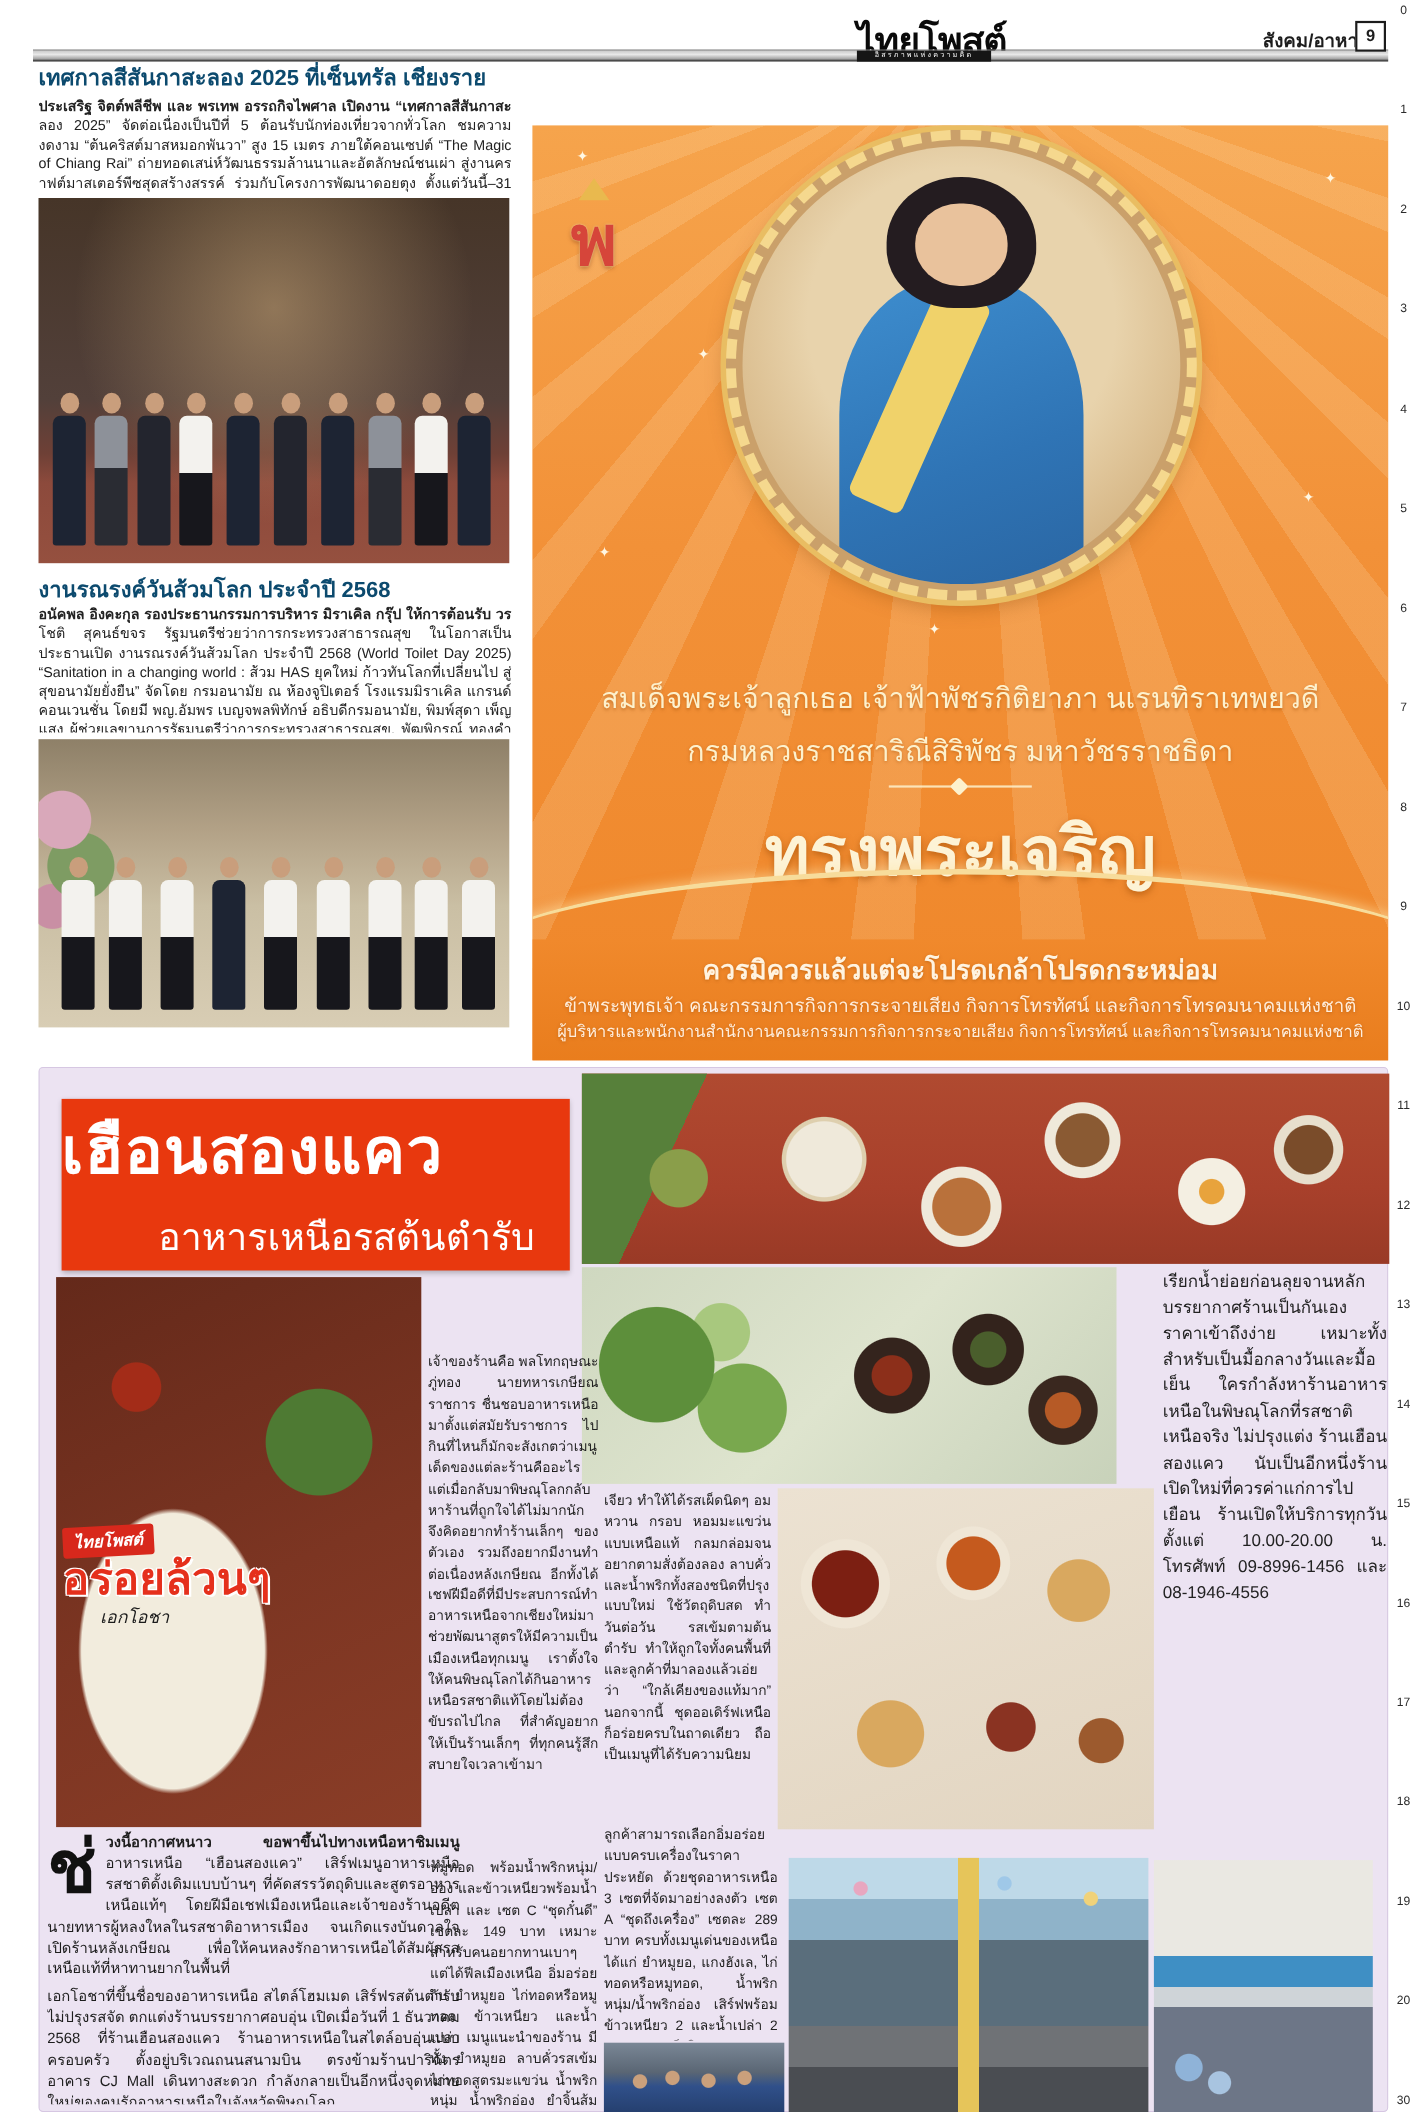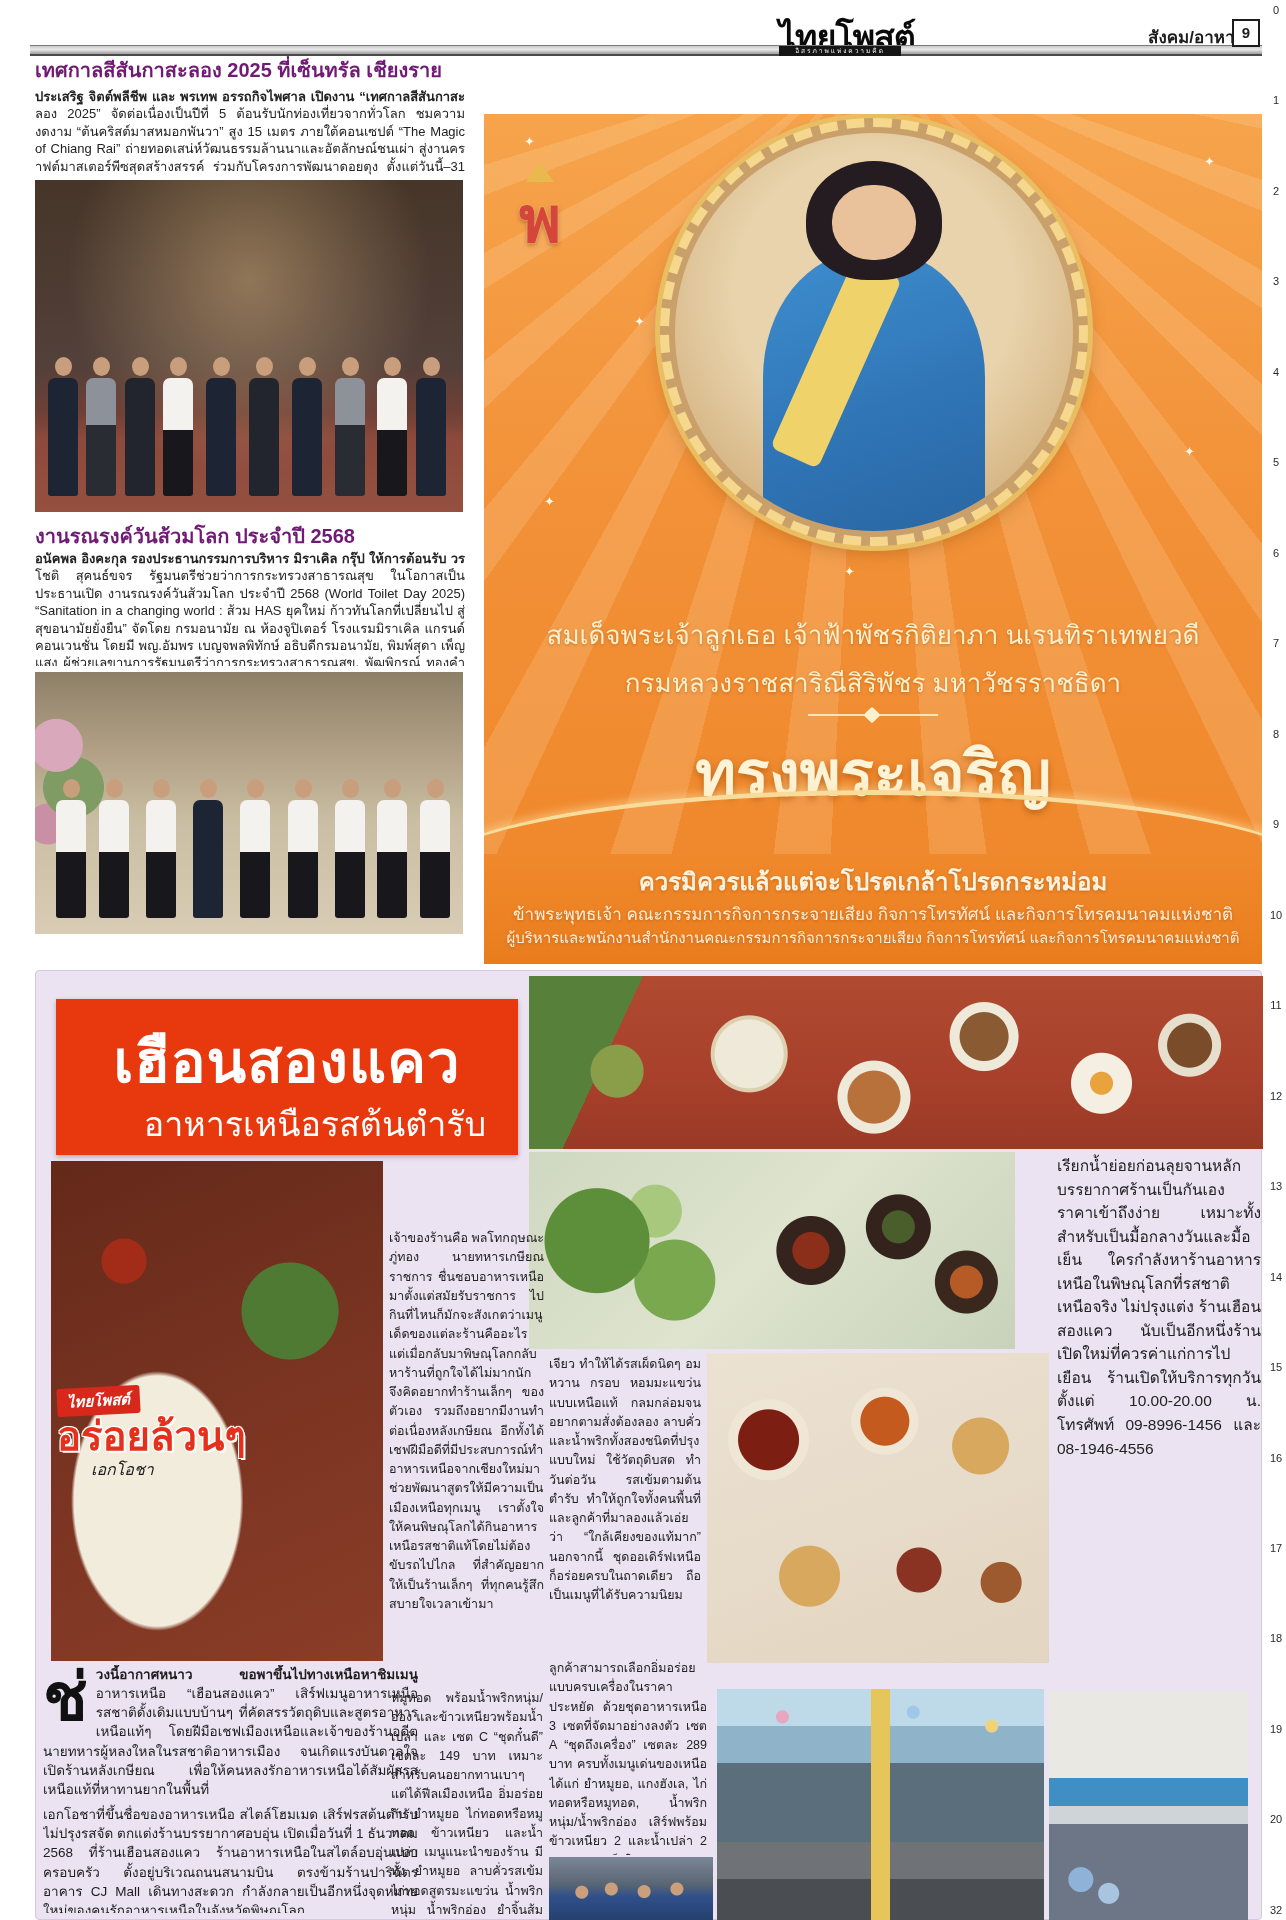--- a/index.html
+++ b/index.html
@@ -13,21 +13,21 @@
   .header-rule{left:30px;top:45px;width:1232px;height:8px;background:linear-gradient(#c9c9c9,#e8e8e8 45%,#9c9c9c);
     border-top:1px solid #7a7a7a;border-bottom:2px solid #4b4b4b;}
   .section-label{left:1148px;top:23px;font-size:17px;font-weight:bold;}
   .pagenum-box{left:1232px;top:19px;width:24px;height:24px;border:2px solid #1c1c1c;background:#fff;
     font-size:15px;font-weight:bold;text-align:center;line-height:24px;}
   
   .ruler{right:0;top:0;height:1912px;width:20px;display:flex;flex-direction:column;
     justify-content:space-between;align-items:center;padding:4px 0;}
   .ruler span{font-size:11px;color:#2b2b2b;}
   
-  .headline{left:35px;width:430px;font-size:20px;font-weight:800;color:#701a75;}
+  .headline{left:35px;width:430px;font-size:20px;font-weight:800;color:#0c4a6e;}
   .body-text{left:35px;width:430px;font-size:13px;line-height:1.34;text-align:justify;overflow:hidden;color:#222;}
   .body-text::first-line{font-weight:bold;}
   
   .ph{position:absolute;overflow:hidden;background:#999;}
   .ph-event{background:
     radial-gradient(ellipse at 50% 30%,rgba(255,214,150,.38),transparent 60%),
     linear-gradient(180deg,#463528 0%,#52403a 55%,#6e4036 70%,#8c4a3c 78%,#95503f 100%);}
   .ph-lobby{background:
     radial-gradient(circle at 5% 28%,#d9a8ba 0 26px,transparent 27px),
     radial-gradient(circle at 9% 44%,#7e9c63 0 30px,transparent 31px),
@@ -71,21 +71,21 @@
   .ad-arc{left:-8%;top:676px;width:116%;height:170px;border-radius:50%;border-top:5px solid #f7dc9b;
     box-shadow:0 -3px 10px rgba(255,230,170,.5);}
   .ad-band{left:0;top:740px;width:100%;height:110px;background:linear-gradient(#f0892c,#e97d1d);}
   .ad-closing{top:8px;font-size:24px;font-weight:700;color:#fff3e0;}
   .ad-sig1{top:46px;font-size:17px;color:#ffeedd;}
   .ad-sig2{top:72px;font-size:15px;color:#ffeedd;}
   
   .food{left:35px;top:970px;width:1227px;height:950px;background:#ece3f2;border:1px solid #d6c7e2;
     box-sizing:border-box;border-radius:4px;}
   .banner{left:20px;top:28px;width:462px;height:156px;background:#e8380e;box-shadow:0 2px 5px rgba(0,0,0,.25);}
-  .banner-title{left:0;top:0;width:100%;text-align:center;font-size:58px;font-weight:900;color:#fff;letter-spacing:1px;margin-top:16px;}
+  .banner-title{left:0;top:0;width:100%;text-align:left;font-size:58px;font-weight:900;color:#fff;letter-spacing:1px;}
   .banner-subtitle{left:0;top:98px;width:100%;text-align:center;padding-left:56px;box-sizing:border-box;
     font-size:34px;color:#fff;}
   .food-col{font-size:12.5px;line-height:1.54;text-align:justify;overflow:hidden;color:#222;}
   .col-owner{left:353px;top:258px;width:155px;height:432px;}
   .col-taste{left:513px;top:384px;width:152px;height:296px;}
   .col-sets{left:513px;top:688px;width:158px;height:196px;}
   .col-menu{left:355px;top:718px;width:152px;height:228px;}
   .col-right{left:1021px;top:183px;width:204px;height:533px;font-size:15.5px;line-height:1.52;}
   .lead-block{left:7px;top:694px;width:375px;height:248px;font-size:13.5px;line-height:1.42;text-align:justify;overflow:hidden;}
   .lead-block .dropcap{float:left;font-size:66px;line-height:.85;font-weight:800;padding:4px 8px 0 0;color:#111;}
@@ -172,21 +172,21 @@
       <span>11</span>
       <span>12</span>
       <span>13</span>
       <span>14</span>
       <span>15</span>
       <span>16</span>
       <span>17</span>
       <span>18</span>
       <span>19</span>
       <span>20</span>
-      <span>32</span>
+      <span>30</span>
     </div>
 
   <div class="abs headline" style="top:54px;">เทศกาลสีสันกาสะลอง 2025 ที่เซ็นทรัล เชียงราย</div>
   <div class="abs body-text" style="top:88px;height:88px;">ประเสริฐ จิตต์พลีชีพ และ พรเทพ อรรถกิจไพศาล เปิดงาน “เทศกาลสีสันกาสะลอง 2025” จัดต่อเนื่องเป็นปีที่ 5 ต้อนรับนักท่องเที่ยวจากทั่วโลก ชมความงดงาม “ต้นคริสต์มาสหมอกพันวา” สูง 15 เมตร ภายใต้คอนเซปต์ “The Magic of Chiang Rai” ถ่ายทอดเสน่ห์วัฒนธรรมล้านนาและอัตลักษณ์ชนเผ่า สู่งานคราฟต์มาสเตอร์พีซสุดสร้างสรรค์ ร่วมกับโครงการพัฒนาดอยตุง ตั้งแต่วันนี้–31 ม.ค.2569 โดยมี ปิยะ มิตรสิตะ, ชัยพฤกษ์ เสาวมล, ยุรีพรรณ แสนใจยา, พิสันต์ จันทร์ศิลป์, วิญญู ทองทัน และ นัยนา อินทจักร์ ร่วมงาน ณ ศูนย์การค้าเซ็นทรัล เชียงราย</div>
   <div class="abs ph ph-event" style="left:35px;top:180px;width:428px;height:332px;">
     <div class="fig n" style="left:3%;"></div>
     <div class="fig g" style="left:12%;"></div>
     <div class="fig" style="left:21%;"></div>
     <div class="fig w" style="left:30%;"></div>
     <div class="fig n" style="left:40%;"></div>

